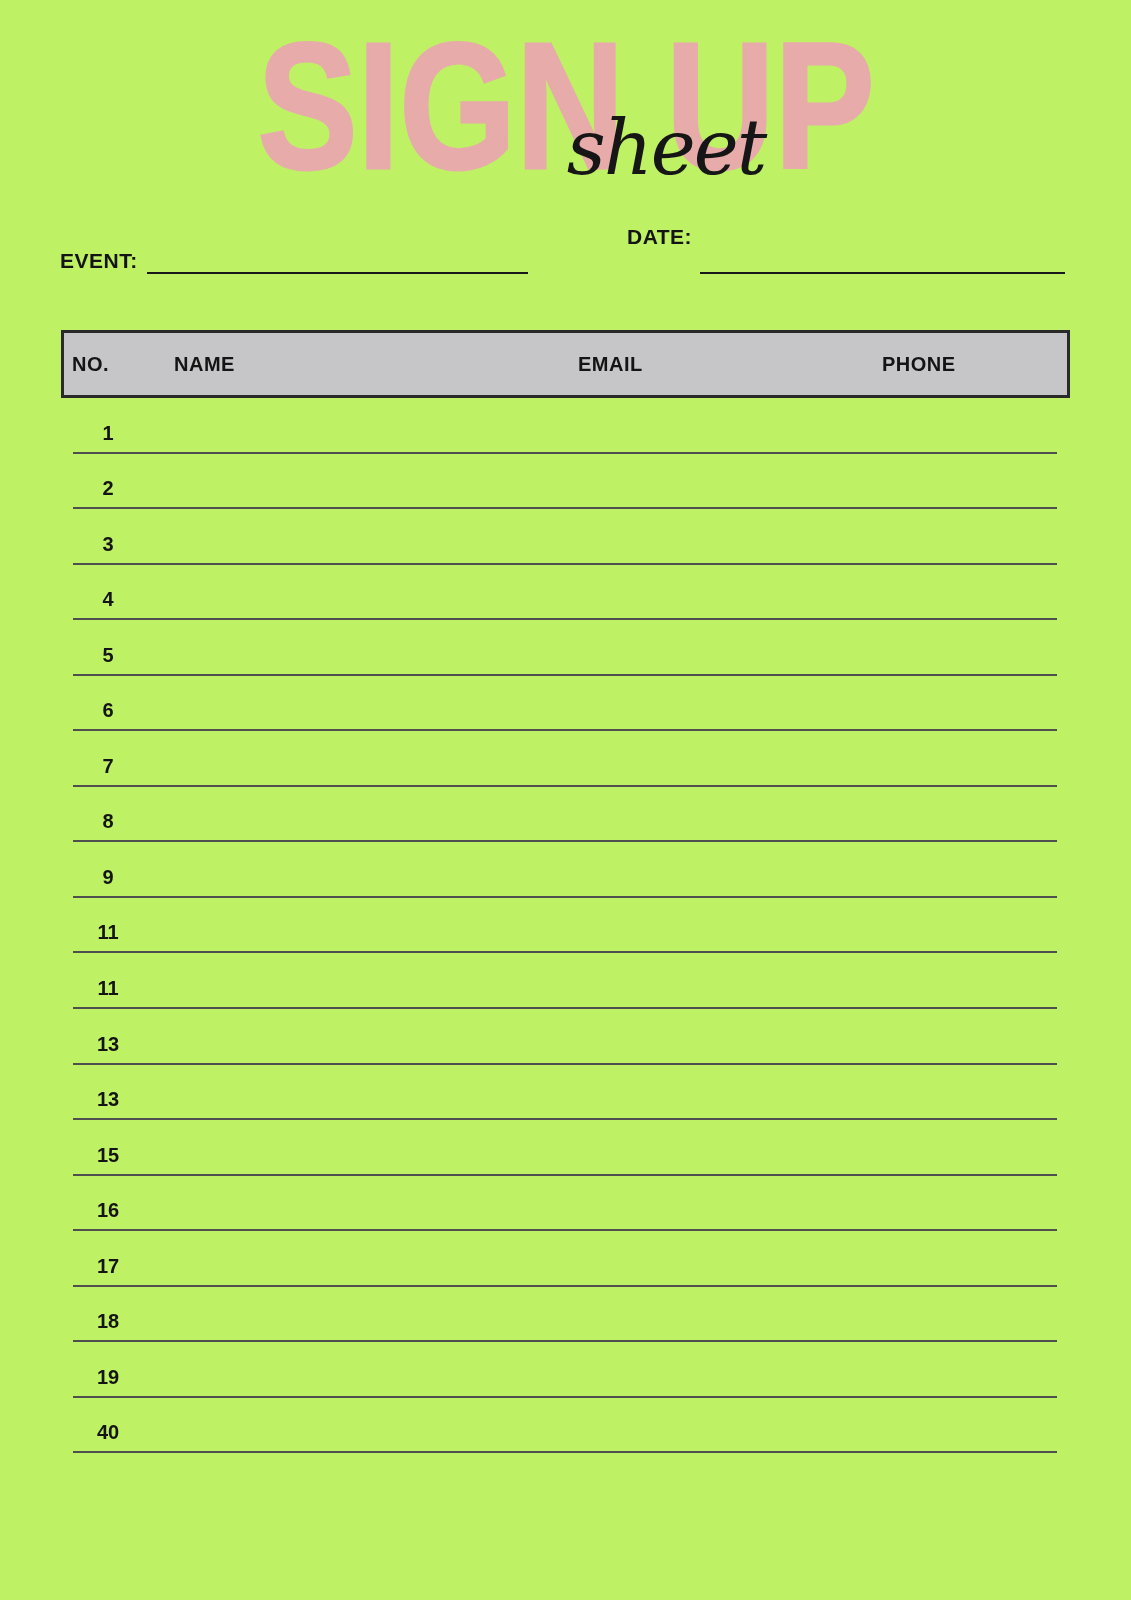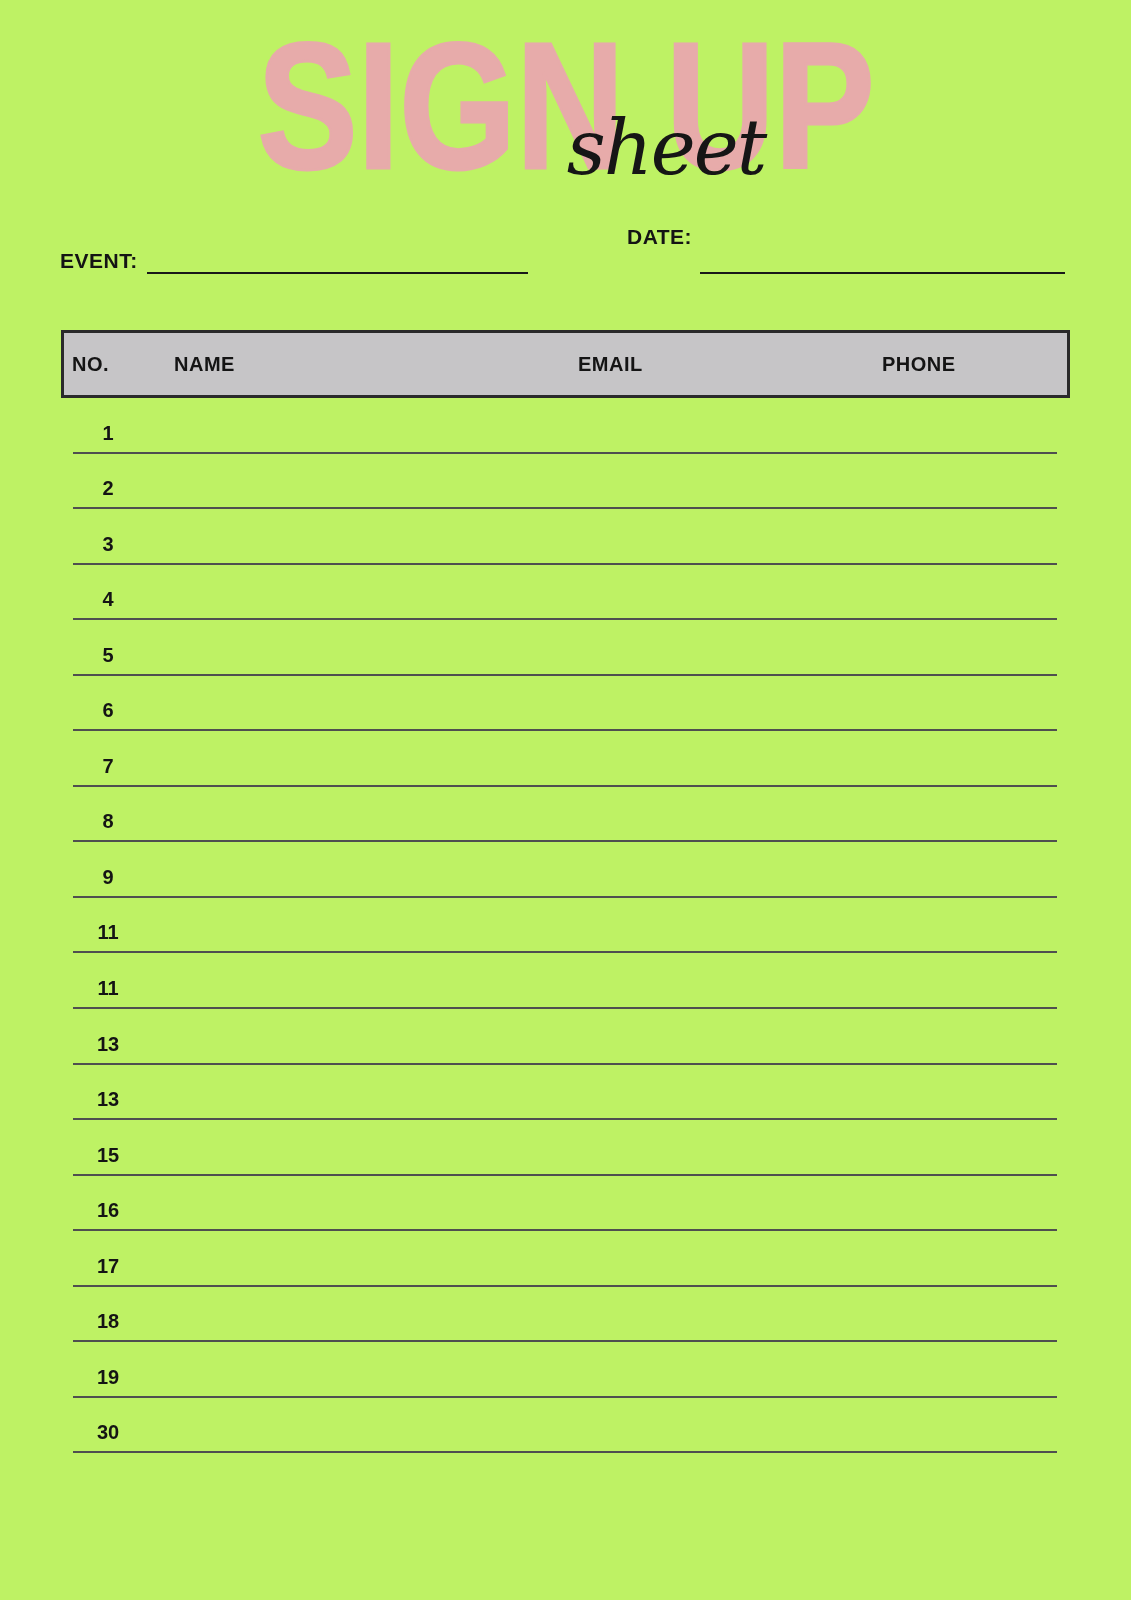--- a/index.html
+++ b/index.html
@@ -192,17 +192,17 @@
 
     <div class="row">
       <span class="row-number">18</span>
     </div>
 
     <div class="row">
       <span class="row-number">19</span>
     </div>
 
     <div class="row">
-      <span class="row-number">30</span>
+      <span class="row-number">40</span>
     </div>
   </div>
 
 </div>
 
 </body></html>

